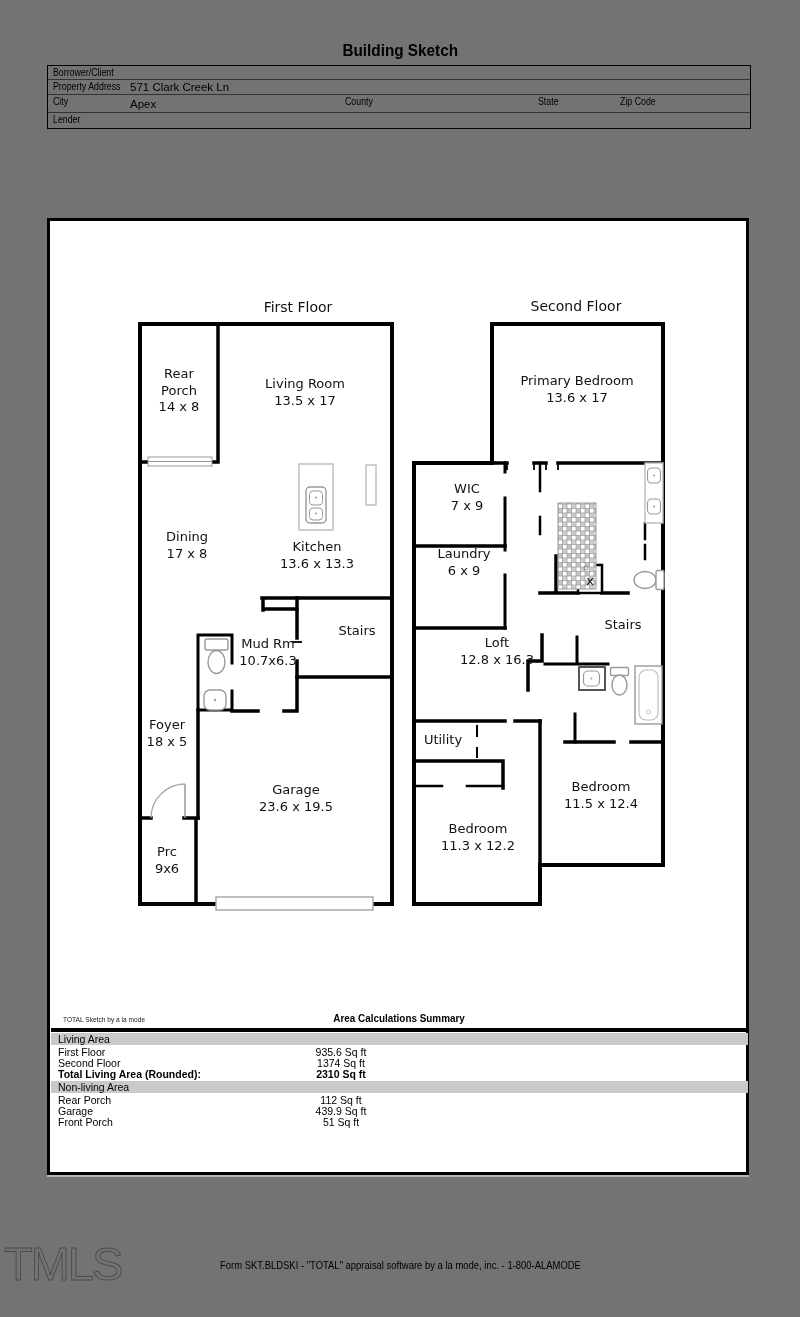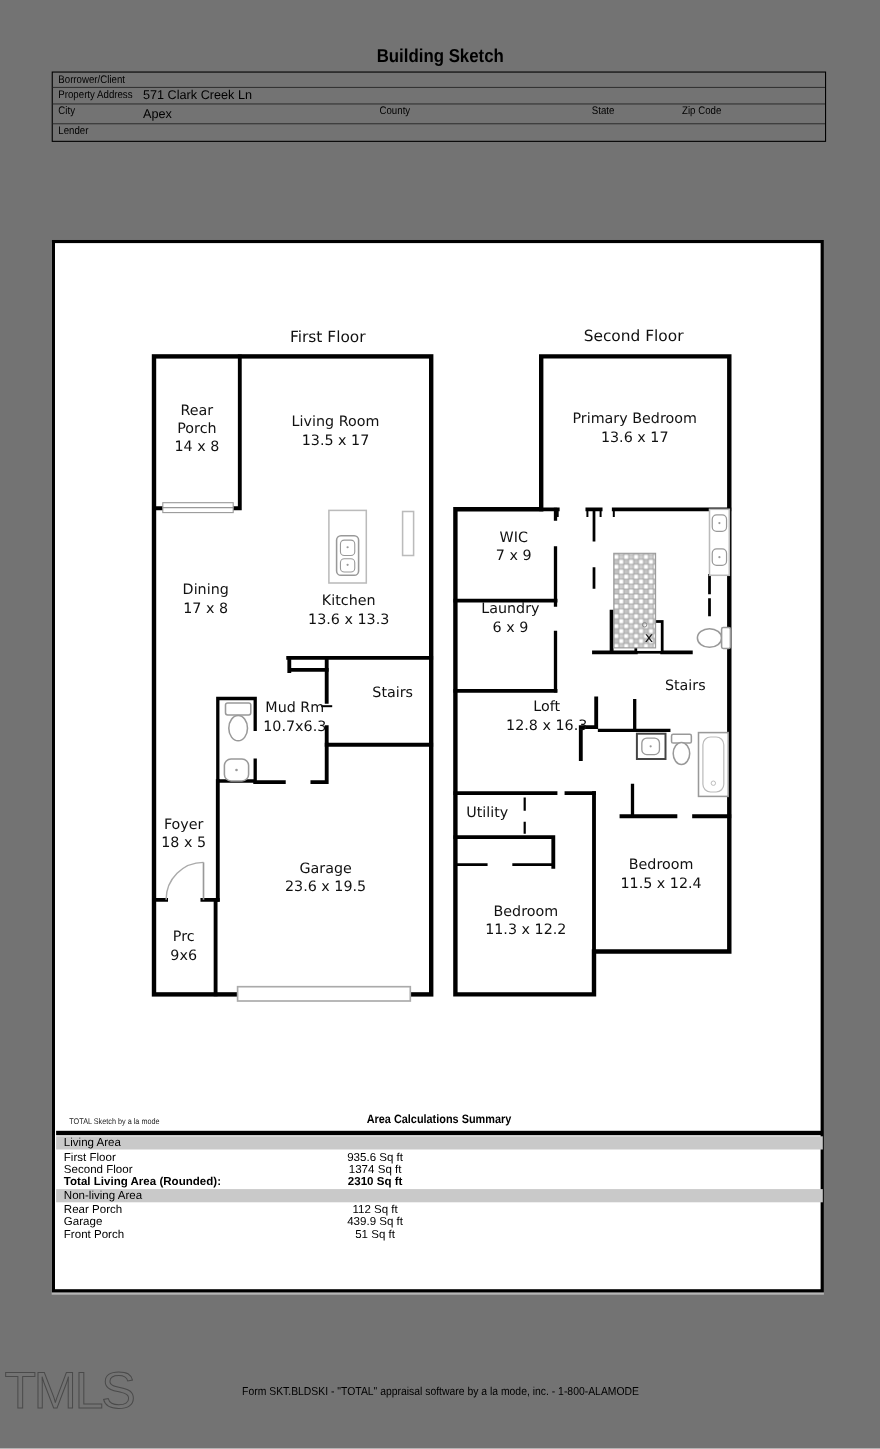--- a/index.html
+++ b/index.html
@@ -205,21 +205,21 @@
     <span class="rn">Kitchen</span>
     <span class="rd">13.6 x 13.3</span>
   </div>
   <div class="room-label" style="left:357px;top:631px;">
     <span class="rn">Stairs</span>
   </div>
   <div class="room-label" style="left:268px;top:653px;">
     <span class="rn">Mud Rm</span>
     <span class="rd">10.7x6.3</span>
   </div>
-  <div class="room-label" style="left:167px;top:734px;margin-top:25px;">
+  <div class="room-label" style="left:167px;top:734px;">
     <span class="rn">Foyer</span>
     <span class="rd">18 x 5</span>
   </div>
   <div class="room-label" style="left:296px;top:799px;">
     <span class="rn">Garage</span>
     <span class="rd">23.6 x 19.5</span>
   </div>
   <div class="room-label" style="left:167px;top:861px;">
     <span class="rn">Prc</span>
     <span class="rd">9x6</span>

